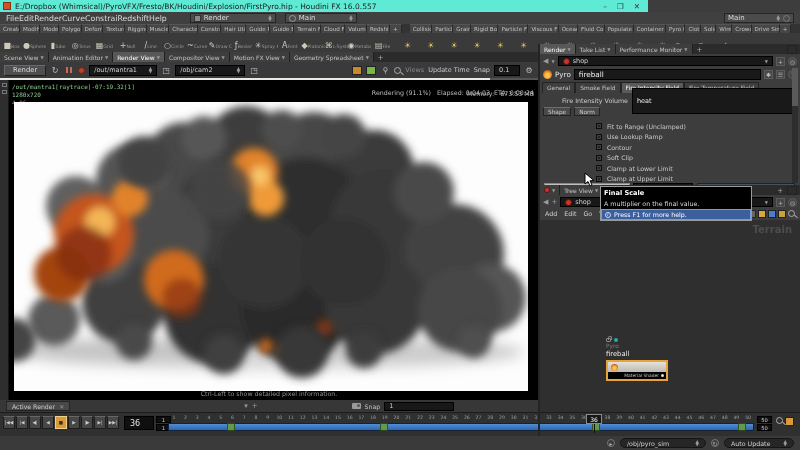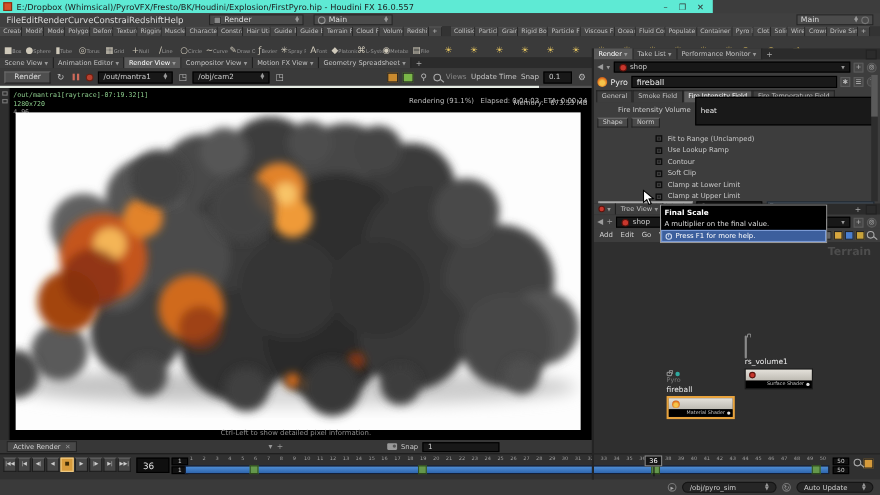--- a/index.html
+++ b/index.html
@@ -651,33 +651,20 @@
         <span class="mic" style="background:#d8a73e"></span>
         <span class="mic" style="background:#4a7fd0"></span>
         <span class="mic" style="background:#c9a33a"></span>
         <span class="mag"></span>
       </span>
     </div>
 
     <div class="canvas">
       <span class="wmark">Terrain</span>
 
-      <div class="node" style="left:137px;top:86px">
-        <span class="nlock"></span>
-        <div class="nname">rs_volume1</div>
-        <div class="nbody">
-          <div class="nbar">
-              <span class="rdot" style="width:6px;height:6px"></span>
-            </div>
-          <div class="nstrip">
-              <span>Surface Shader</span>
-              <span class="odot"></span>
-            </div>
-        </div>
-      </div>
 
       <div class="node" style="left:66px;top:118px">
         <span style="display:flex">
             <span class="nlock"></span>
             <span class="tdot"></span>
           </span>
         <div class="ntype">Pyro</div>
         <div class="nname">fireball</div>
         <div class="nbody sel">
           <div class="nbar">

